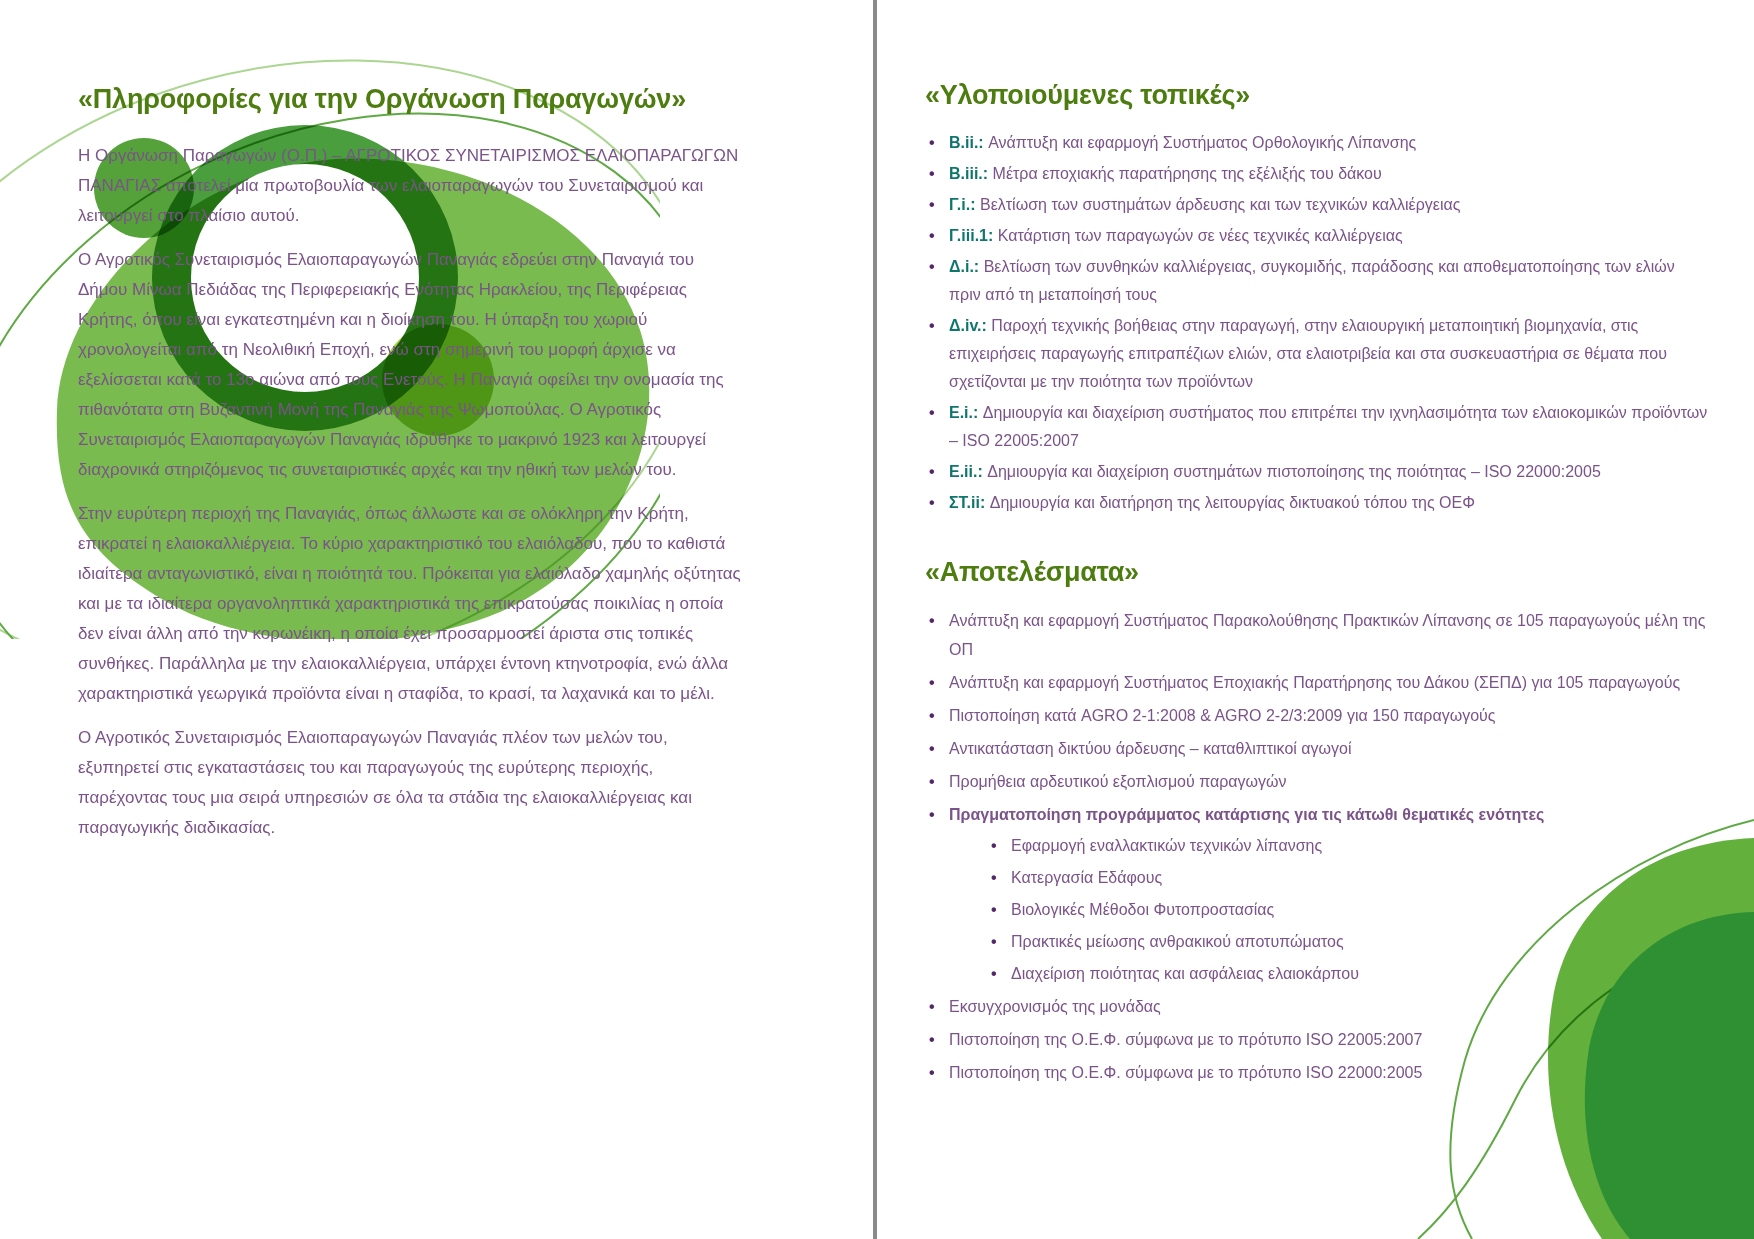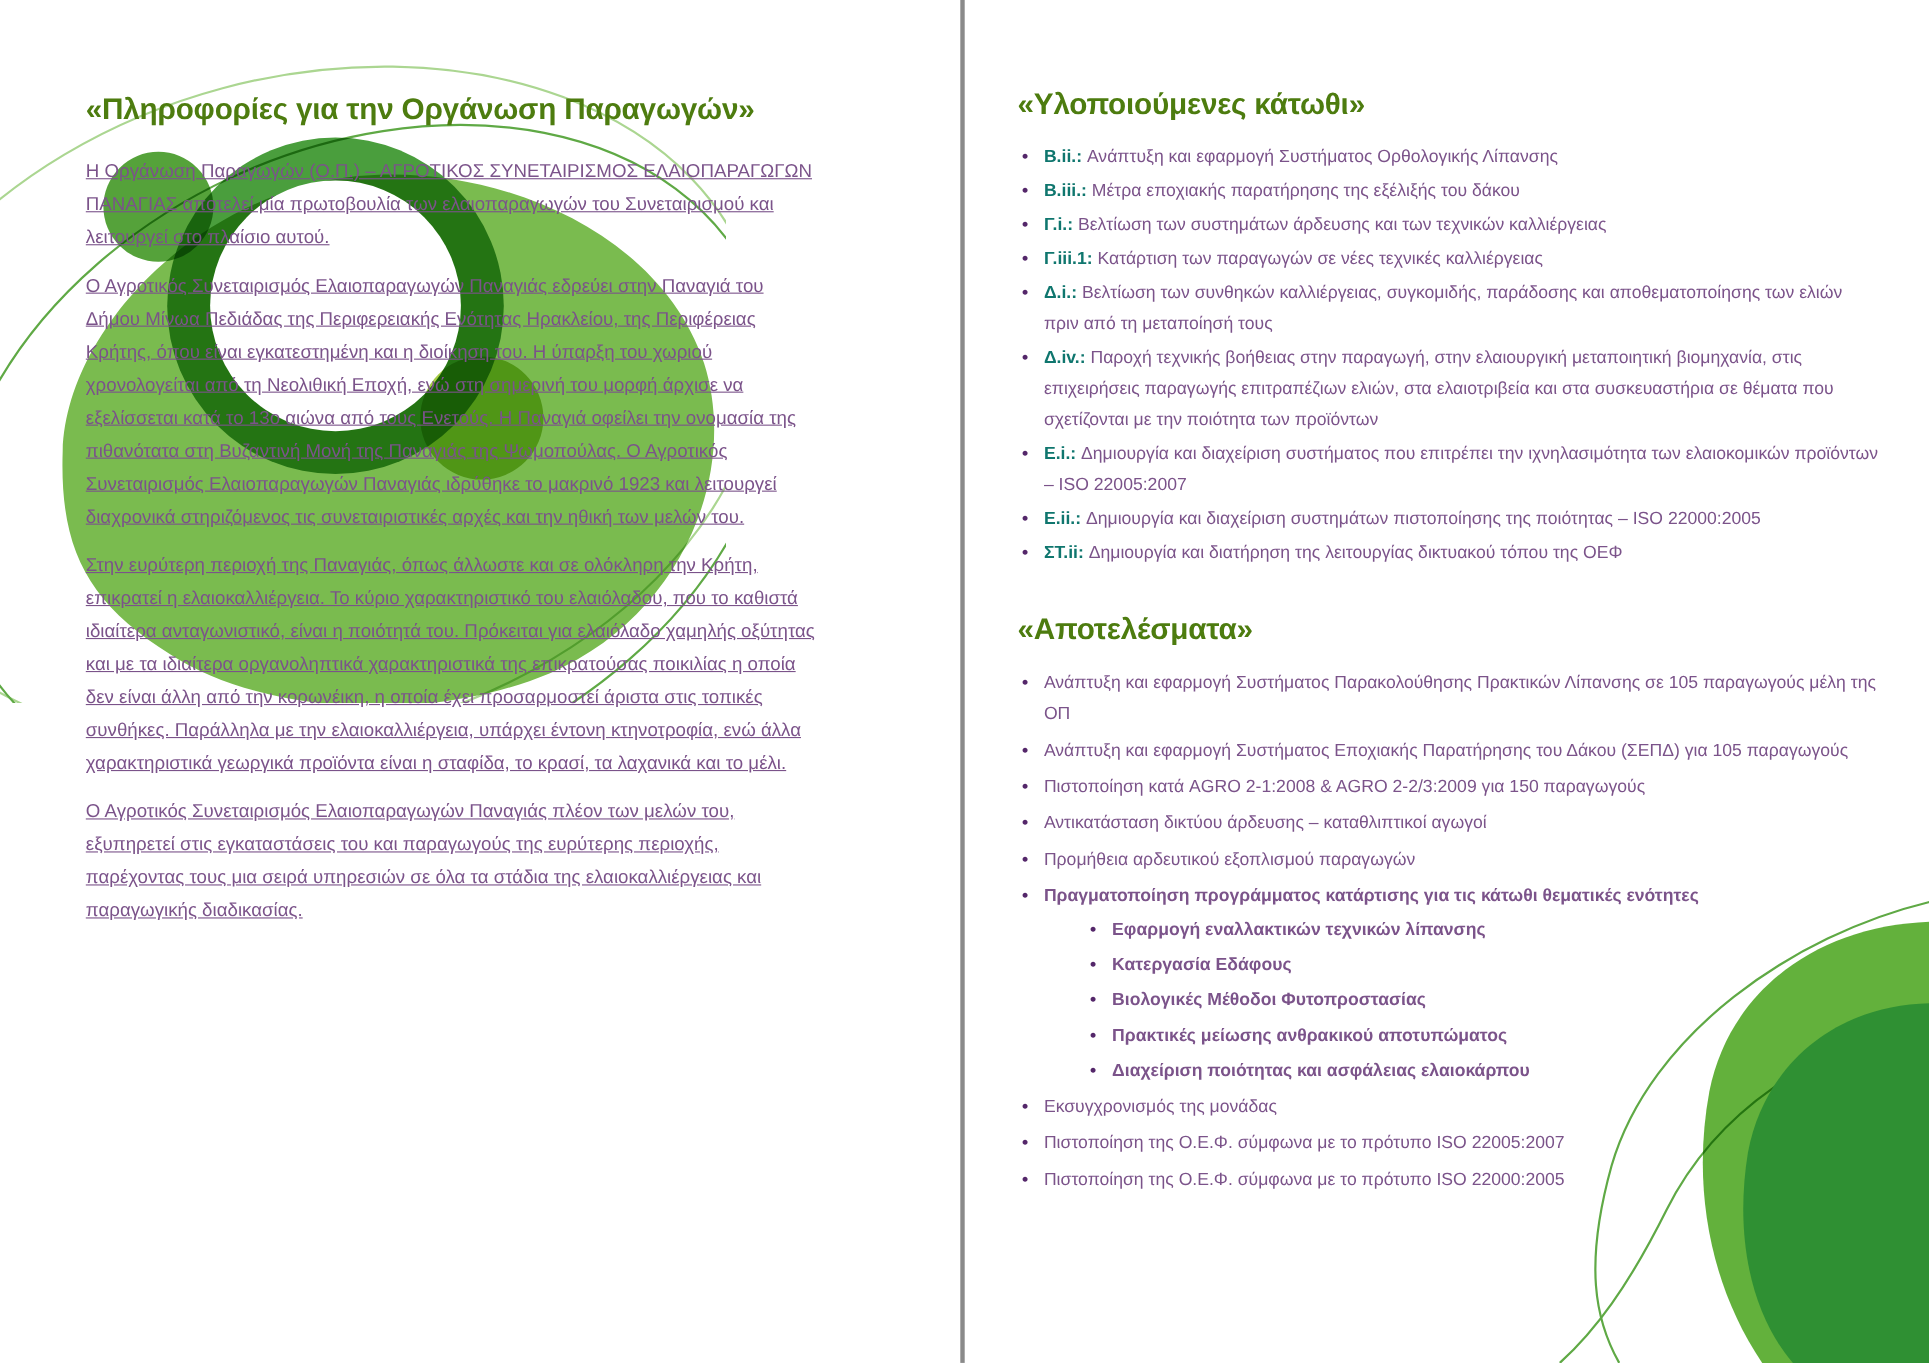--- a/index.html
+++ b/index.html
@@ -20,21 +20,20 @@
     margin:0 0 26px 0;
     font-size:27px;line-height:1.15;font-weight:bold;
     color:#4d7c0f;letter-spacing:-0.2px;
   }
   .page-right h1.sec-title{margin-bottom:18px;}
 
   .body-par{
     margin:0 0 14px 0;
     font-size:17px;line-height:30px;
     color:#7b538a;
-    text-decoration:underline;
   }
 
   ul.blist{list-style:none;margin:0;padding:0;}
   ul.blist>li{
     position:relative;
     padding-left:24px;
     font-size:16px;line-height:28px;
     color:#7b538a;
     margin-bottom:3px;
   }
@@ -42,21 +41,21 @@
     content:"\2022";
     position:absolute;left:4px;top:0;
     color:#54276a;font-weight:bold;
   }
   .prefix{font-weight:bold;color:#0f766e;}
   ul.results>li{line-height:29px;margin-bottom:4px;}
   li.bold-item{font-weight:bold;color:#54276a;}
   ul.sublist{list-style:none;margin:2px 0 2px 38px;padding:0;font-weight:normal;}
   ul.sublist>li{
     position:relative;padding-left:24px;
-    font-size:16px;line-height:29px;color:#7b538a;margin-bottom:3px;font-weight:bold;
+    font-size:16px;line-height:29px;color:#7b538a;margin-bottom:3px;
   }
   ul.sublist>li::before{
     content:"\2022";
     position:absolute;left:4px;top:0;
     color:#54276a;font-weight:bold;
   }
   .results-sec{margin-top:40px;}
 
   svg.deco{position:absolute;z-index:1;}
   .deco-left{left:0;top:600;}
@@ -73,21 +72,21 @@
     <p class="body-par">Ο Αγροτικός Συνεταιρισμός Ελαιοπαραγωγών Παναγιάς εδρεύει στην Παναγιά του Δήμου Μίνωα Πεδιάδας της Περιφερειακής Ενότητας Ηρακλείου, της Περιφέρειας Κρήτης, όπου είναι εγκατεστημένη και η διοίκηση του. Η ύπαρξη του χωριού χρονολογείται από τη Νεολιθική Εποχή, ενώ στη σημερινή του μορφή άρχισε να εξελίσσεται κατά το 13ο αιώνα από τους Ενετούς. Η Παναγιά οφείλει την ονομασία της πιθανότατα στη Βυζαντινή Μονή της Παναγιάς της Ψωμοπούλας. Ο Αγροτικός Συνεταιρισμός Ελαιοπαραγωγών Παναγιάς ιδρύθηκε το μακρινό 1923 και λειτουργεί διαχρονικά στηριζόμενος τις συνεταιριστικές αρχές και την ηθική των μελών του.</p>
     <p class="body-par">Στην ευρύτερη περιοχή της Παναγιάς, όπως άλλωστε και σε ολόκληρη την Κρήτη, επικρατεί η ελαιοκαλλιέργεια. Το κύριο χαρακτηριστικό του ελαιόλαδου, που το καθιστά ιδιαίτερα ανταγωνιστικό, είναι η ποιότητά του. Πρόκειται για ελαιόλαδο χαμηλής οξύτητας και με τα ιδιαίτερα οργανοληπτικά χαρακτηριστικά της επικρατούσας ποικιλίας η οποία δεν είναι άλλη από την κορωνέικη, η οποία έχει προσαρμοστεί άριστα στις τοπικές συνθήκες. Παράλληλα με την ελαιοκαλλιέργεια, υπάρχει έντονη κτηνοτροφία, ενώ άλλα χαρακτηριστικά γεωργικά προϊόντα είναι η σταφίδα, το κρασί, τα λαχανικά και το μέλι.</p>
     <p class="body-par">Ο Αγροτικός Συνεταιρισμός Ελαιοπαραγωγών Παναγιάς πλέον των μελών του, εξυπηρετεί στις εγκαταστάσεις του και παραγωγούς της ευρύτερης περιοχής, παρέχοντας τους μια σειρά υπηρεσιών σε όλα τα στάδια της ελαιοκαλλιέργειας και παραγωγικής διαδικασίας.</p>
   </div>
 
   <div class="divider"></div>
 
   <div class="page page-right">
 
     <div>
-      <h1 class="sec-title">«Υλοποιούμενες κάτωθι»</h1>
+      <h1 class="sec-title">«Υλοποιούμενες τοπικές»</h1>
       <ul class="blist">
         <li><span class="prefix">Β.ii.:</span> <span>Ανάπτυξη και εφαρμογή Συστήματος Ορθολογικής Λίπανσης</span></li>
         <li><span class="prefix">Β.iii.:</span> <span>Μέτρα εποχιακής παρατήρησης της εξέλιξής του δάκου</span></li>
         <li><span class="prefix">Γ.i.:</span> <span>Βελτίωση των συστημάτων άρδευσης και των τεχνικών καλλιέργειας</span></li>
         <li><span class="prefix">Γ.iii.1:</span> <span>Κατάρτιση των παραγωγών σε νέες τεχνικές καλλιέργειας</span></li>
         <li><span class="prefix">Δ.i.:</span> <span>Βελτίωση των συνθηκών καλλιέργειας, συγκομιδής, παράδοσης και αποθεματοποίησης των ελιών πριν από τη μεταποίησή τους</span></li>
         <li><span class="prefix">Δ.iv.:</span> <span>Παροχή τεχνικής βοήθειας στην παραγωγή, στην ελαιουργική μεταποιητική βιομηχανία, στις επιχειρήσεις παραγωγής επιτραπέζιων ελιών, στα ελαιοτριβεία και στα συσκευαστήρια σε θέματα που σχετίζονται με την ποιότητα των προϊόντων</span></li>
         <li><span class="prefix">Ε.i.:</span> <span>Δημιουργία και διαχείριση συστήματος που επιτρέπει την ιχνηλασιμότητα των ελαιοκομικών προϊόντων – ISO 22005:2007</span></li>
         <li><span class="prefix">Ε.ii.:</span> <span>Δημιουργία και διαχείριση συστημάτων πιστοποίησης της ποιότητας – ISO 22000:2005</span></li>
         <li><span class="prefix">ΣΤ.ii:</span> <span>Δημιουργία και διατήρηση της λειτουργίας δικτυακού τόπου της ΟΕΦ</span></li>

